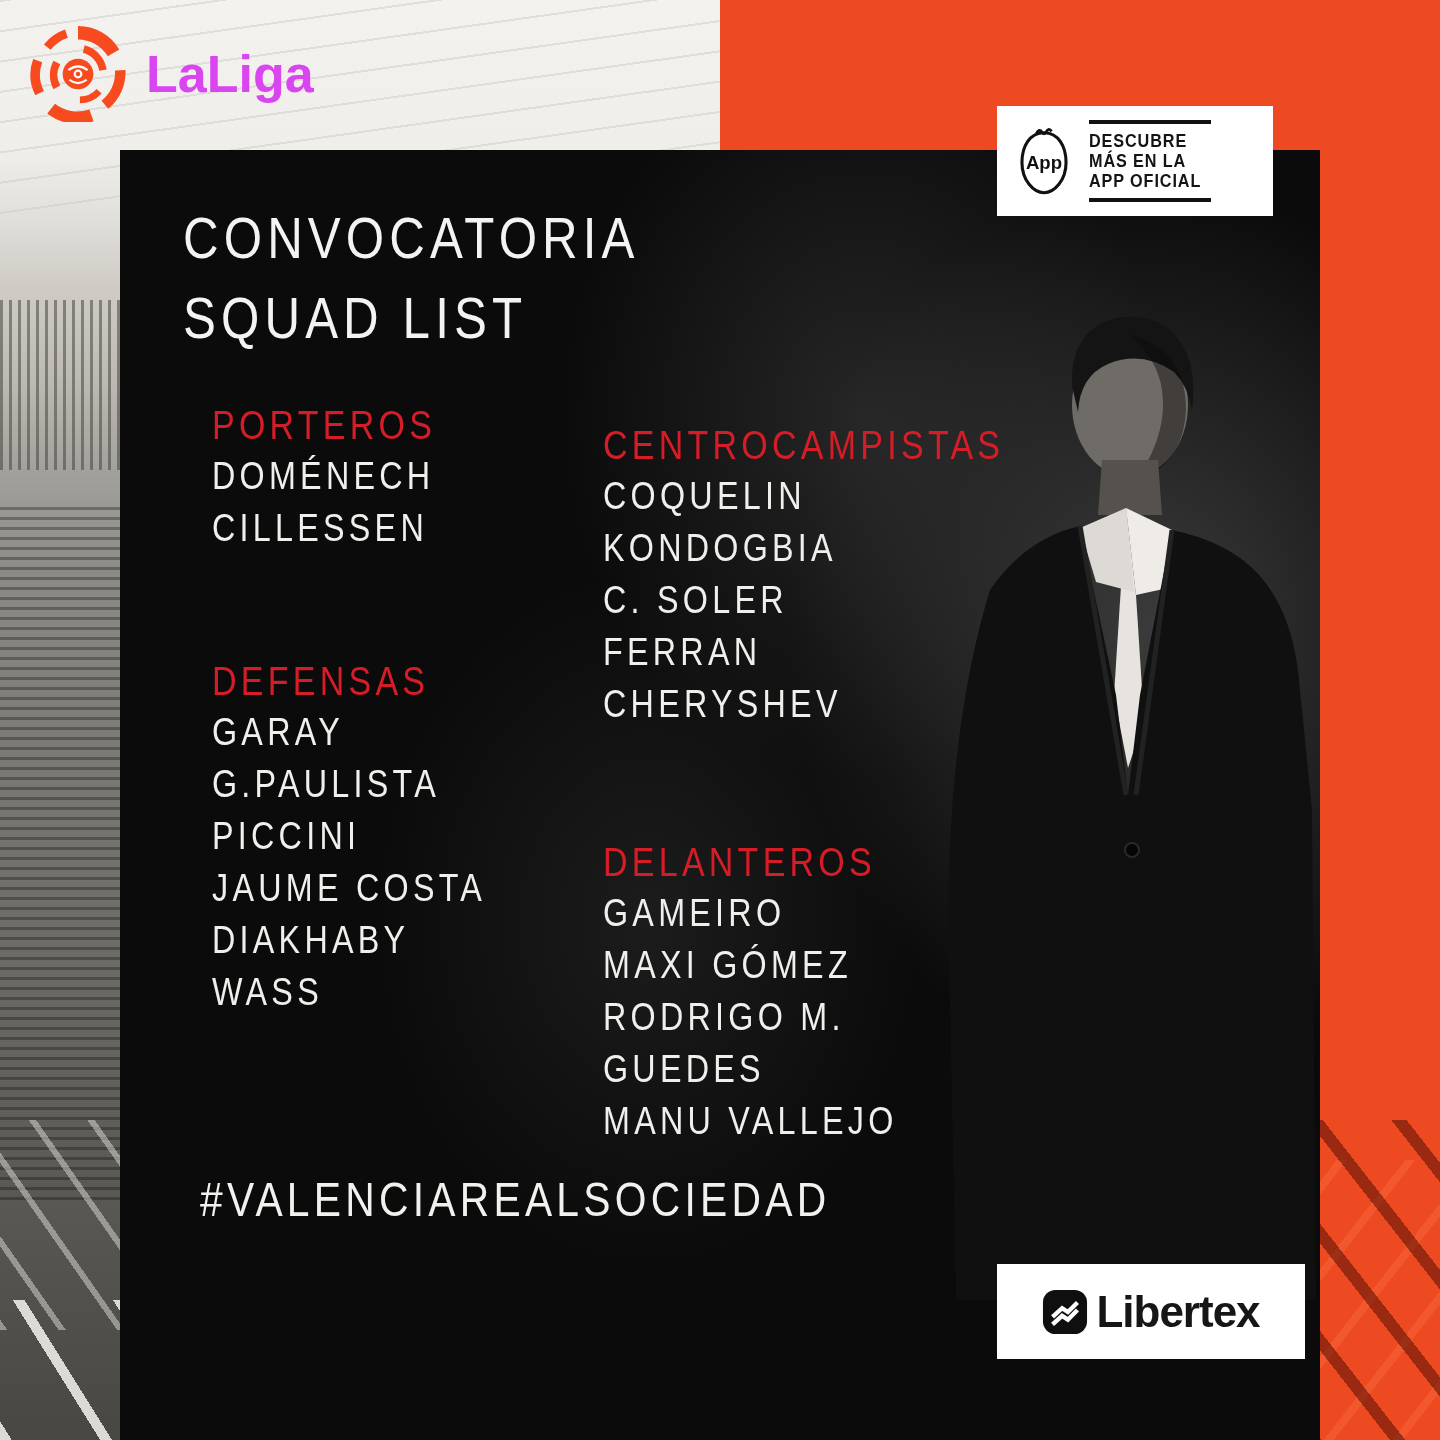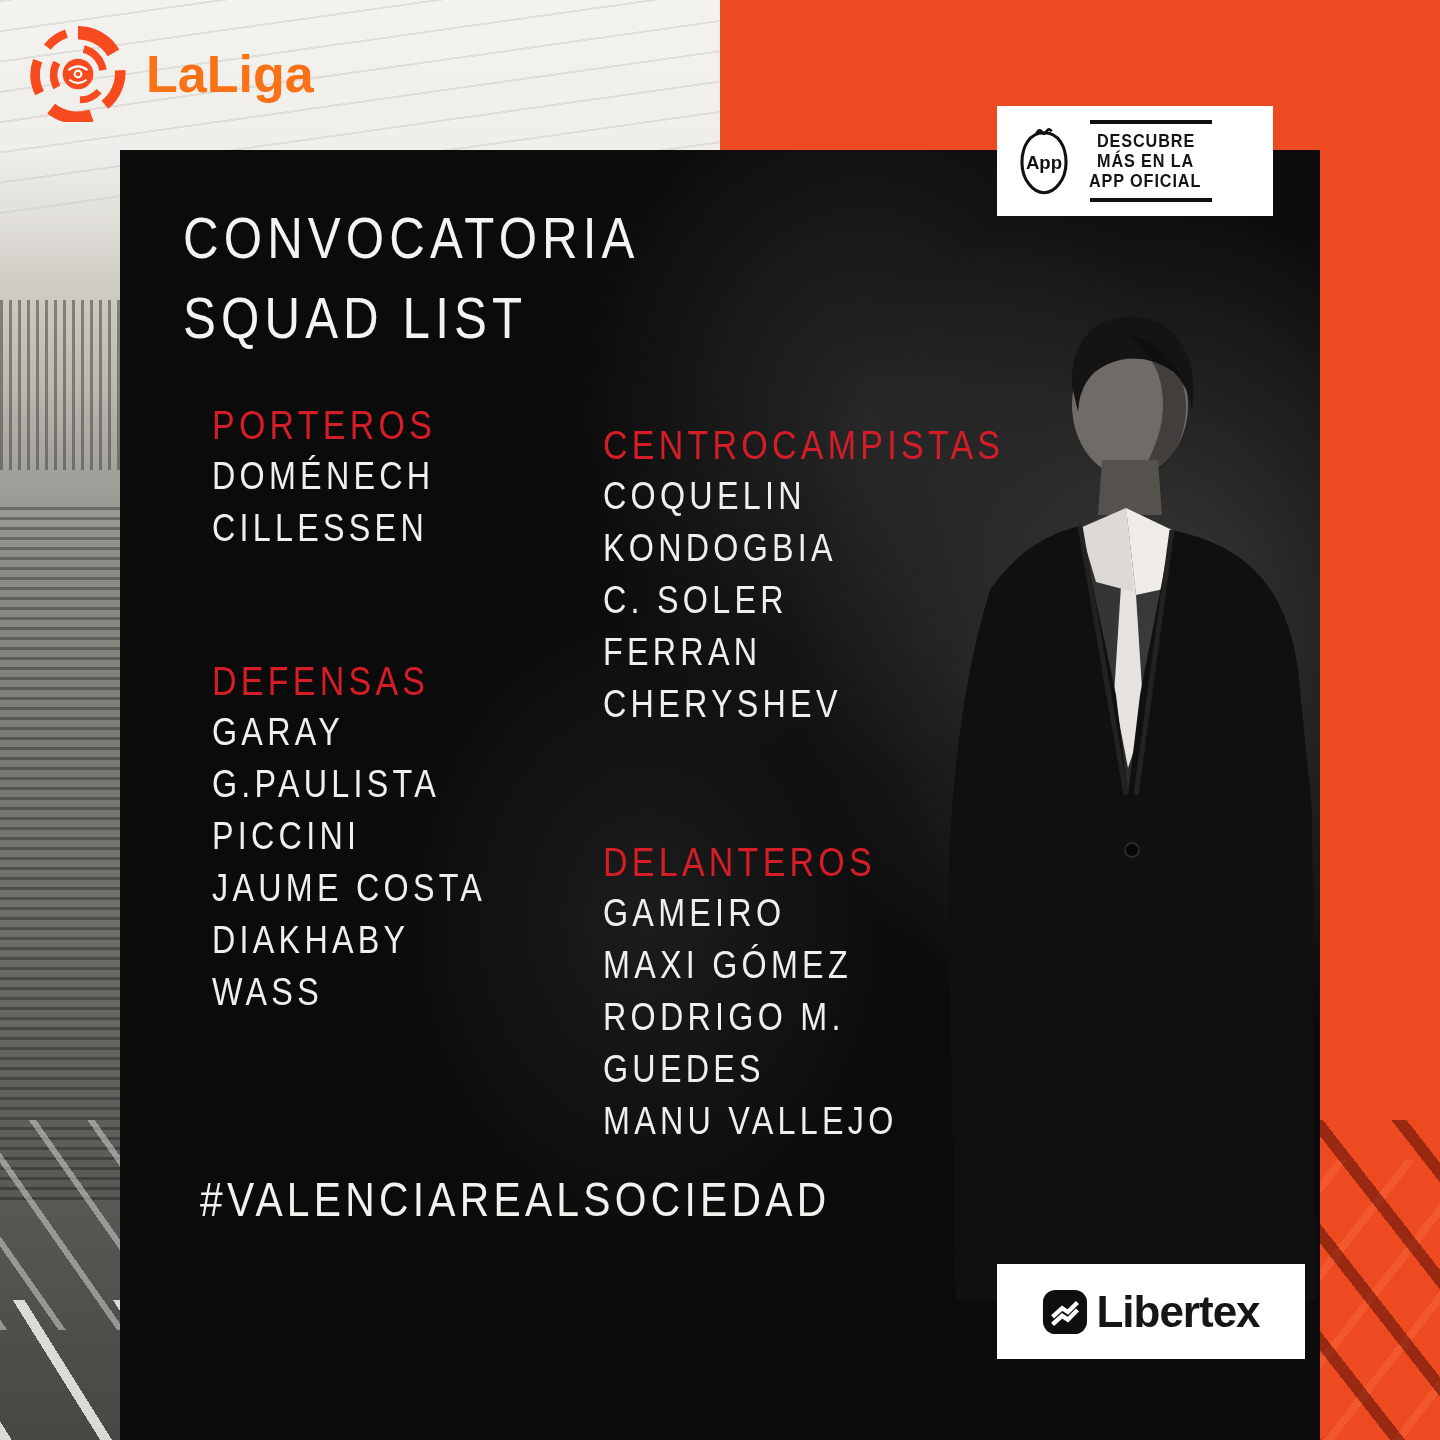--- a/index.html
+++ b/index.html
@@ -17,26 +17,26 @@
       linear-gradient(180deg,#f3f2ef 0px,#efeeea 150px,#e2e0db 215px,#cfccc6 285px,#bdbab4 380px,#a3a19b 470px,#8d8b85 570px,#7b7974 760px,#6b6964 980px,#555450 1250px,#484743 1440px);}
   .bg-right{position:absolute;left:720px;top:0;width:720px;height:1440px;
     background:
       radial-gradient(460px 220px at 35% 100%, rgba(40,2,0,.55), rgba(40,2,0,0) 75%) no-repeat,
       repeating-linear-gradient(52deg, rgba(70,8,0,.5) 0 12px, rgba(0,0,0,0) 12px 66px) 0 1120px / 100% 320px no-repeat,
       repeating-linear-gradient(128deg, rgba(255,122,74,.28) 0 8px, rgba(0,0,0,0) 8px 54px) 0 1160px / 100% 280px no-repeat,
       #ee4a22;}
 
   
   .brand{position:absolute;left:30px;top:26px;display:flex;align-items:center;gap:20px;}
-  .brand-word{font-size:52px;font-weight:bold;color:#f97316;letter-spacing:0px;}
+  .brand-word{font-size:52px;font-weight:bold;color:#d946ef;letter-spacing:0px;}
 
   
   .app-badge{position:absolute;left:997px;top:106px;width:276px;height:110px;background:#fff;
              display:flex;align-items:center;justify-content:flex-start;padding:0 10px 0 16px;box-sizing:border-box;gap:14px;z-index:6;}
-  .badge-text{display:flex;flex-direction:column;align-items:center;}
+  .badge-text{display:flex;flex-direction:column;align-items:flex-start;}
   .rule{height:4px;background:#111;width:122px;}
   .rule.top{margin-bottom:7px;} .rule.bottom{margin-top:7px;}
   .badge-line{font-size:18px;line-height:20px;font-weight:bold;color:#141414;letter-spacing:1px;
               transform:scaleX(.9);transform-origin:left center;white-space:nowrap;}
 
   
   .panel{position:absolute;left:120px;top:150px;width:1200px;height:1326px;overflow:hidden;
     background:
       radial-gradient(520px 640px at 86% 36%, #3b3b3b 0%, rgba(59,59,59,0) 70%),
       radial-gradient(430px 520px at 62% 20%, #262626 0%, rgba(38,38,38,0) 70%),

